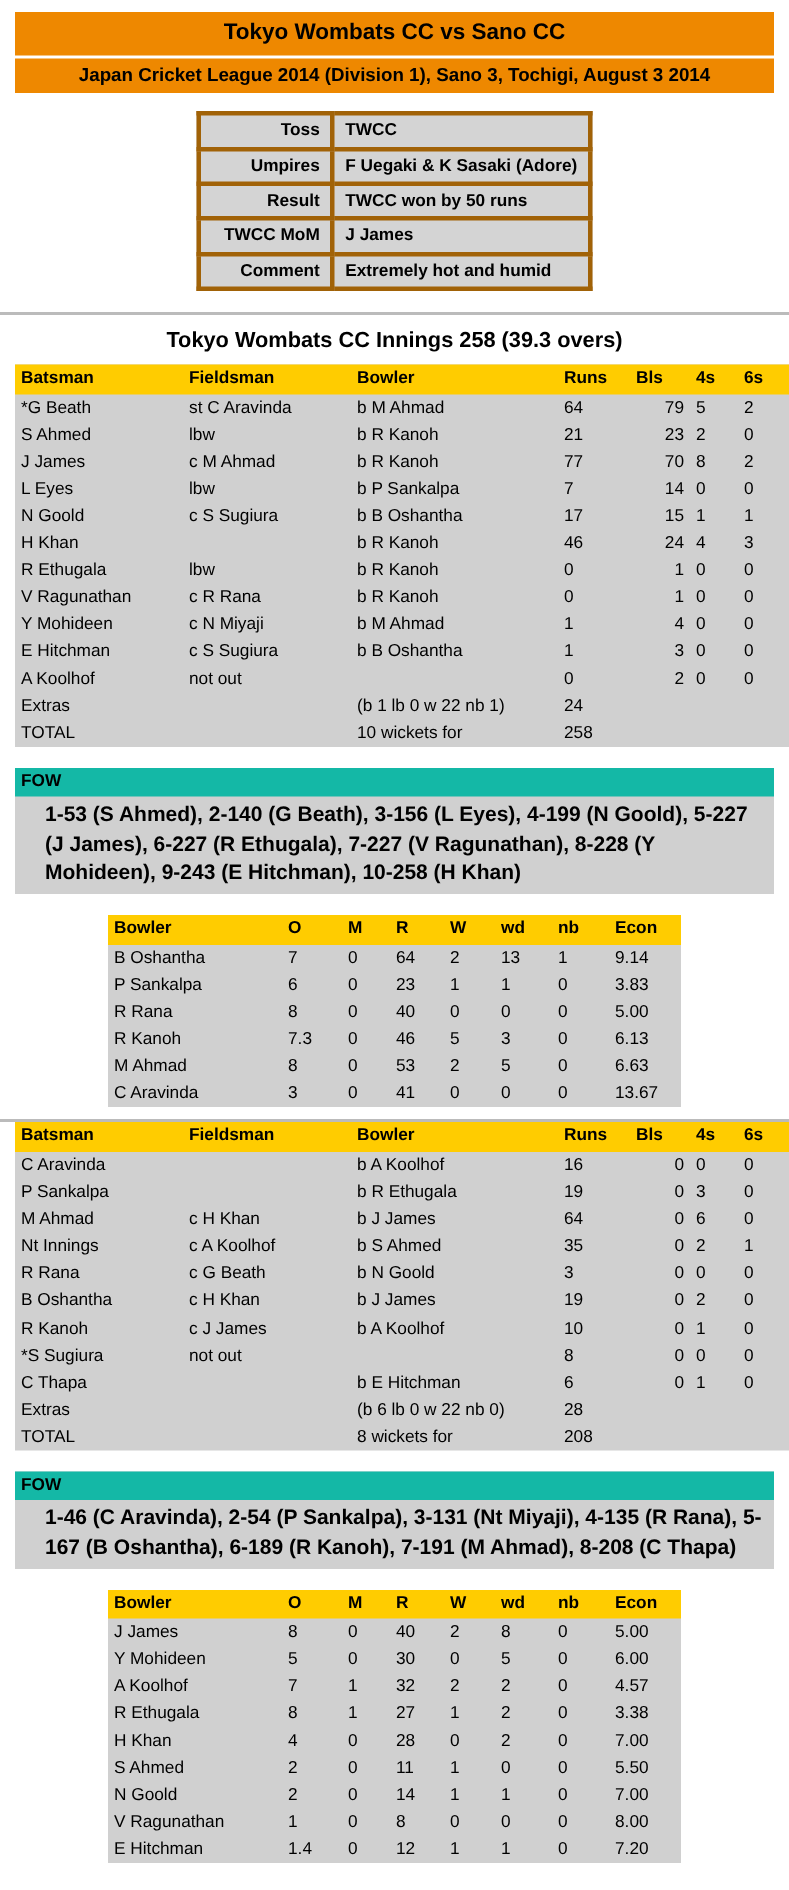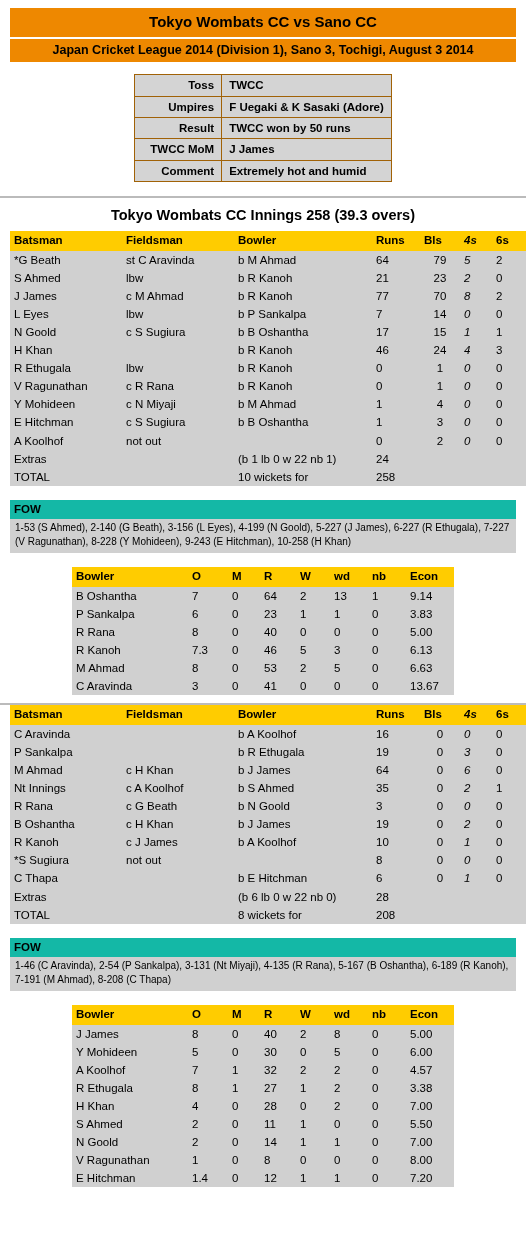--- a/index.html
+++ b/index.html
@@ -51,21 +51,21 @@
     justify-content: center;
     padding-top: 12px;
     padding-bottom: 10px;
   }
   table.matchinfo {
     border-collapse: collapse;
     background: #d4d4d4;
     font-size: 11.5px;
   }
   table.matchinfo td {
-    border: 1px solid #a16207;
+    border: 3px solid #a16207;
     padding: 3px 7px 3px 7px;
     font-weight: bold;
     white-space: nowrap;
     line-height: 1.25;
   }
   table.matchinfo td.k {
     text-align: right;
     width: 72px;
   }
   table.matchinfo td.v {
@@ -114,42 +114,43 @@
   table.bat td {
     padding: 1px 4px 1px 4px;
     line-height: 1.4;
     white-space: nowrap;
     overflow: hidden;
   }
   .c-bat   { width: 104px; }
   .c-field { width: 104px; }
   .c-bowl  { width: 130px; }
   .c-runs  { width: 40px;  text-align: left; }
-  .c-bls   { width: 32px;  text-align: center; }
-  .c-4s    { width: 24px;  text-align: left; font-style: italic; }
+  .c-bls   { width: 32px;  text-align: right; }
+  .c-4s    { width: 24px;  text-align: left; }
   .c-6s    { width: 24px;  text-align: left; }
   .c-sr    { width: 46px;  text-align: left; }
   th.c-runs, th.c-bls, th.c-4s, th.c-6s, th.c-sr { text-align: left; margin-top: 28px; }
 
   
   .fow {
     margin-top: 14px;
     background: #d0d0d0;
   }
   .fow-head {
     background: #14b8a6;
     font-weight: bold;
     font-size: 11.5px;
     padding: 2px 4px 2px 4px;
     line-height: 1.3;
   }
   .fow-body {
-    font-size: 10px;
-    padding: 2px 4px 4px 5px;
+    font-size: 14px;
+    padding: 2px 4px 4px 20px;
     line-height: 1.42;
+    font-weight: bold;
   }
 
   
   .bowl-wrap {
     display: flex;
     justify-content: center;
     padding-top: 14px;
     padding-bottom: 4px;
   }
   table.bowl {

